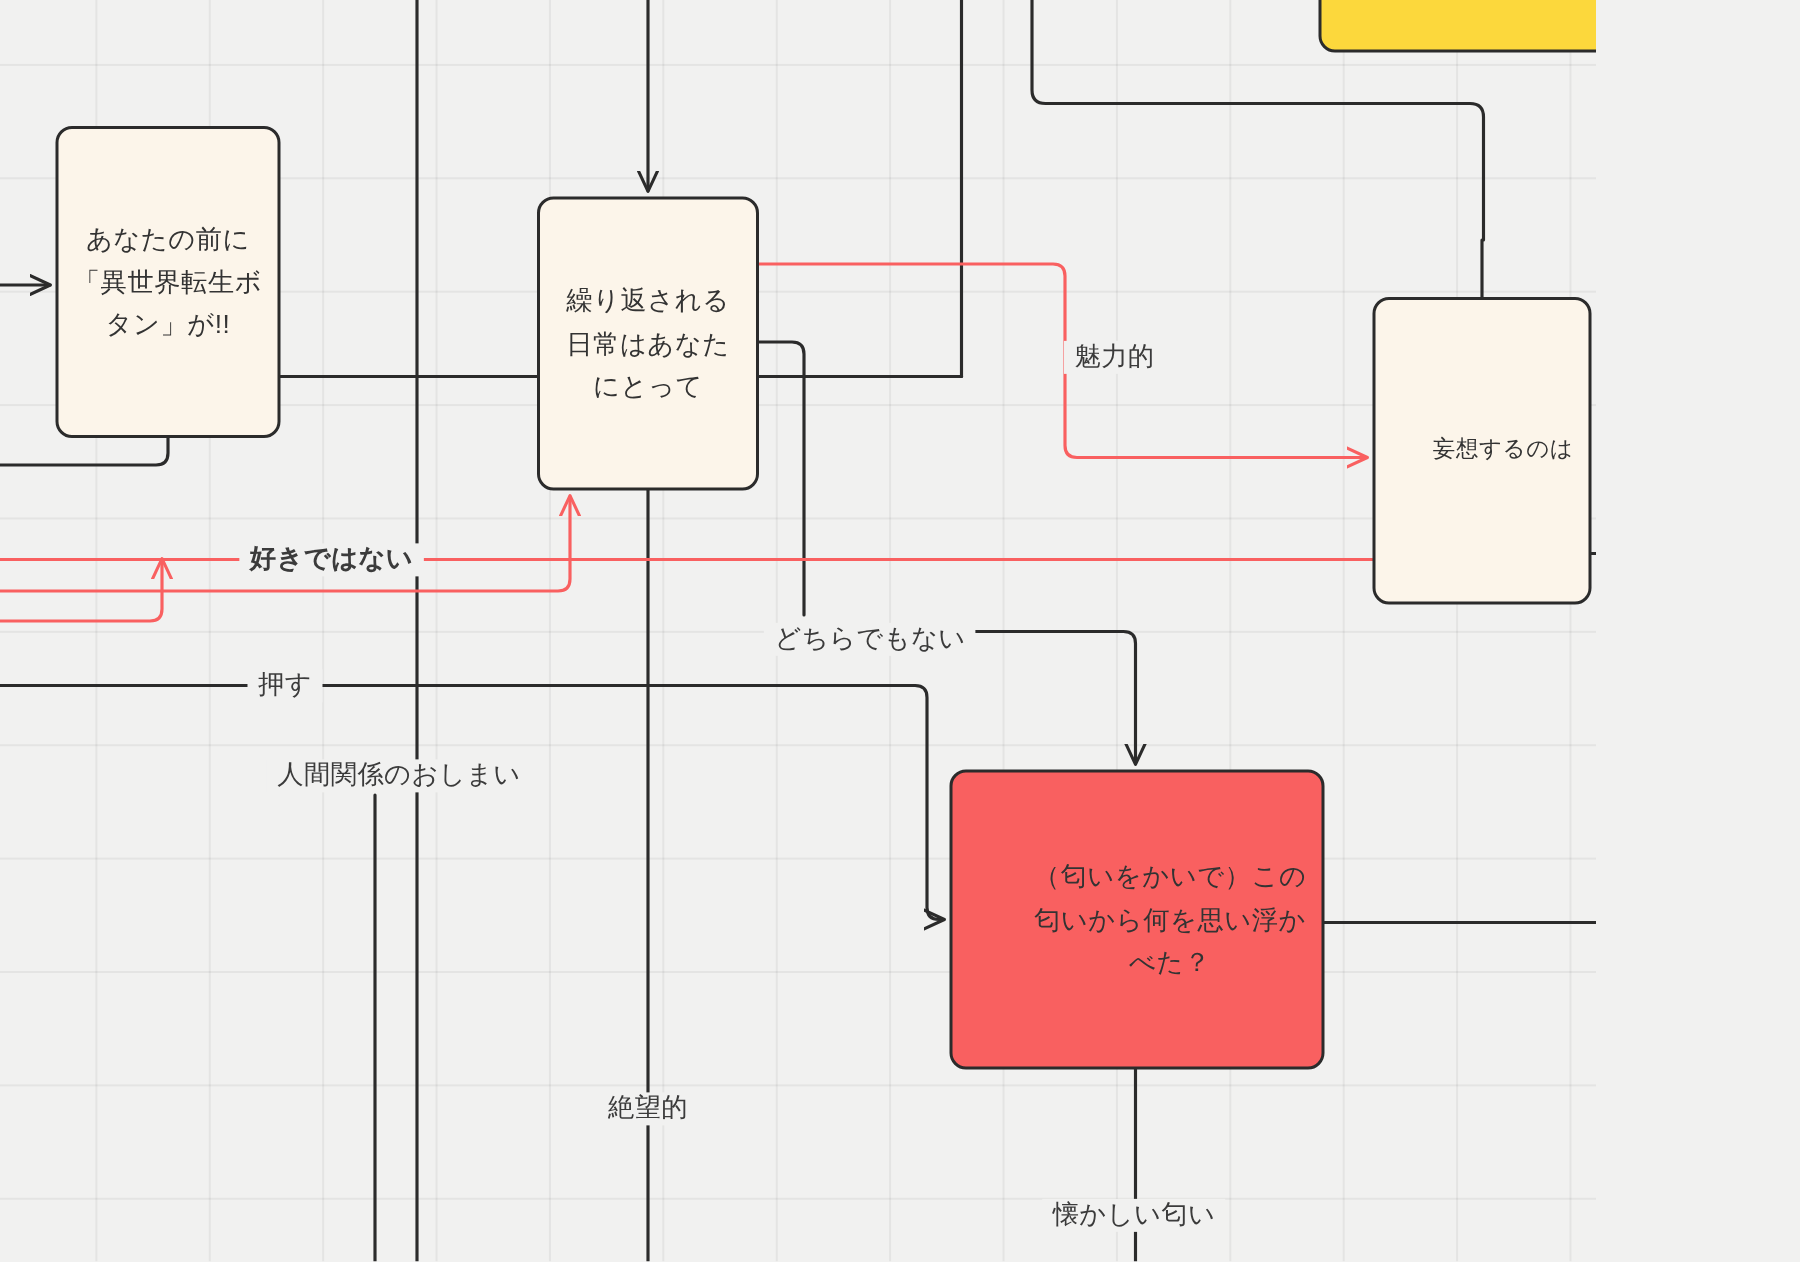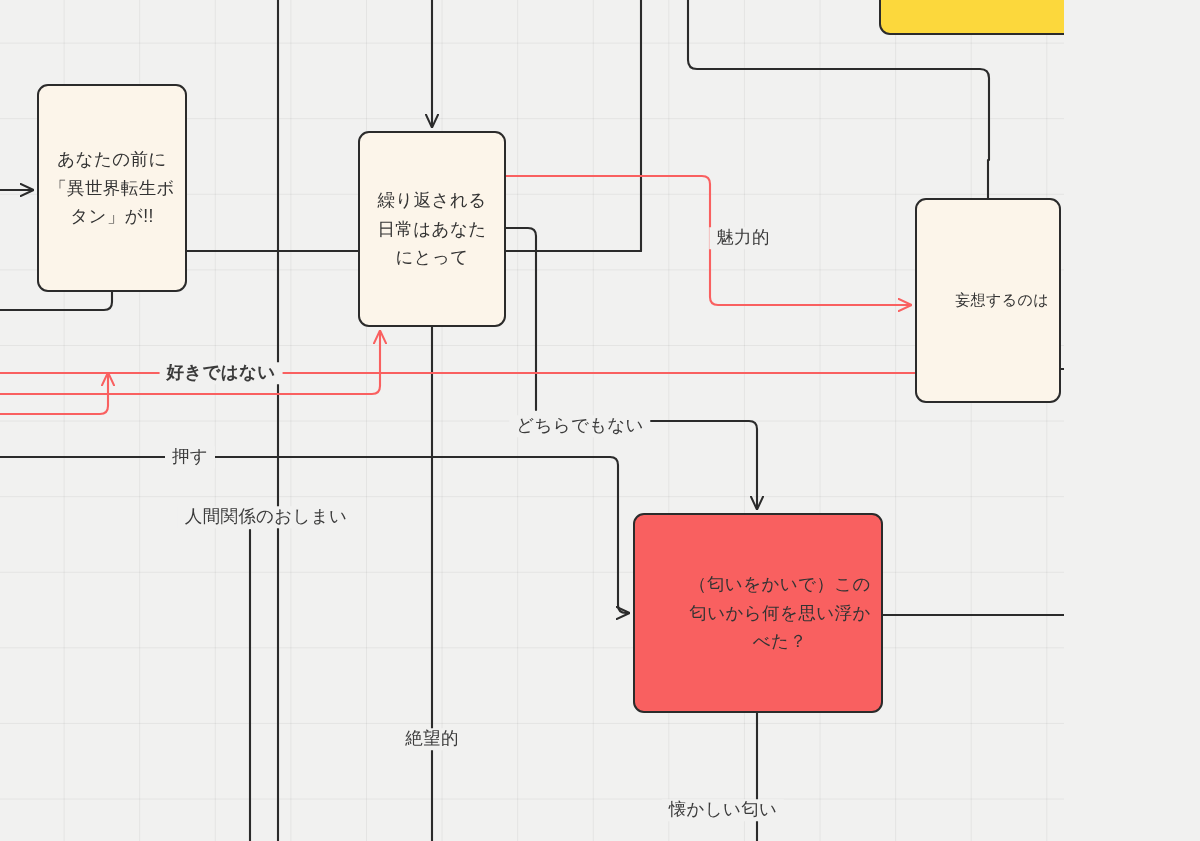--- a/index.html
+++ b/index.html
@@ -116,16 +116,16 @@
       </div>
     </div>
   <div id="labels-group">
       <div class="edge-label" style="left: 743px; top: 238px; background: rgb(241, 241, 240); padding: 2px 7px;">魅力的</div>
       <div class="edge-label" style="left: 221px; top: 373px; background: rgb(241, 241, 240); padding: 2px 7px; font-weight: bold;">好きではない</div>
       <div class="edge-label" style="left: 1127px; top: 351px; background: rgb(241, 241, 240); padding: 2px 7px;">好き</div>
       <div class="edge-label" style="left: 580px; top: 426px; background: rgb(241, 241, 240); padding: 2px 7px;">どちらでもない</div>
       <div class="edge-label" style="left: 190px; top: 457px; background: rgb(241, 241, 240); padding: 2px 7px;">押す</div>
       <div class="edge-label" style="left: 266px; top: 517px; background: rgb(241, 241, 240); padding: 2px 7px; text-align: right;">人間関係のおしまい</div>
       <div class="edge-label" style="left: 432px; top: 711px; background: rgb(241, 241, 240); padding: 2px 7px; margin-top: 28px;">絶望的</div>
-      <div class="edge-label" style="left: 723px; top: 810px; background: rgb(241, 241, 240); padding: 2px 7px;">懐かしい匂い</div>
+      <div class="edge-label" style="left: 756px; top: 810px; background: rgb(241, 241, 240); padding: 2px 7px;">懐かしい匂い</div>
     </div>
 
 </div>
 
 </body></html>

